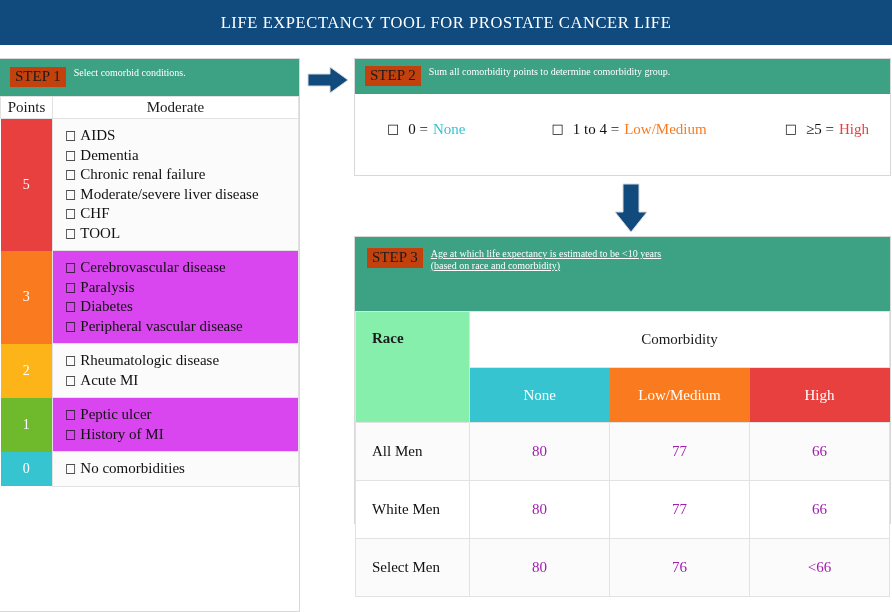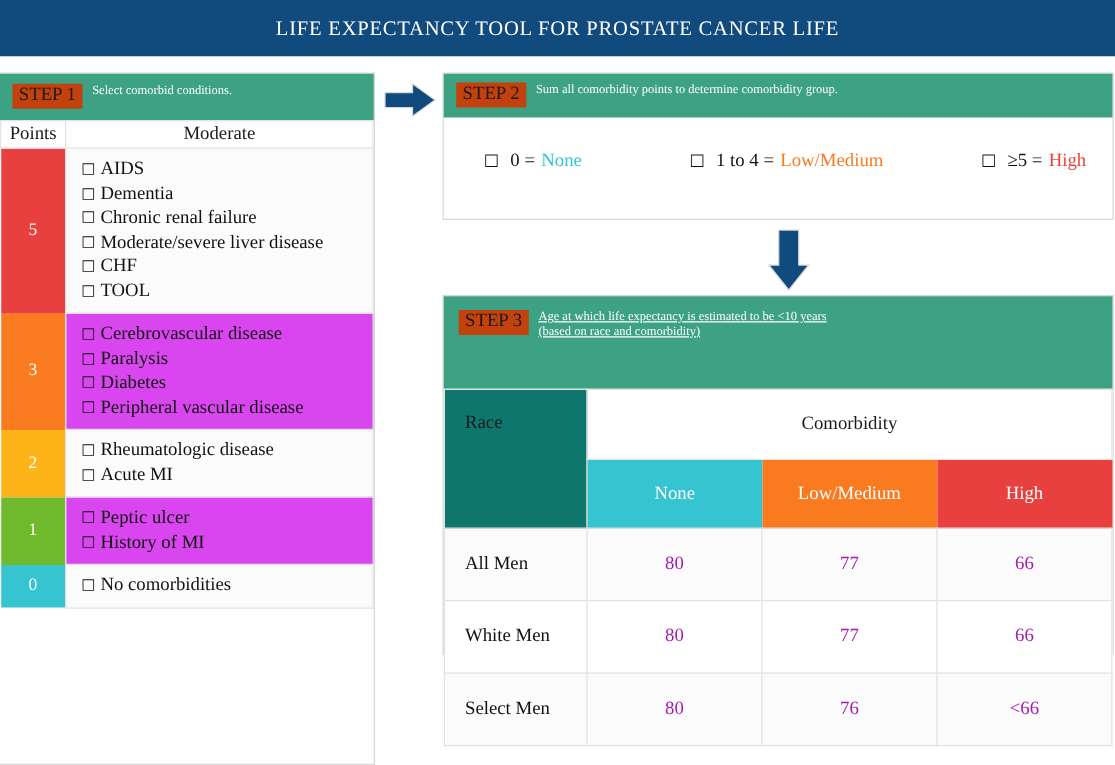--- a/index.html
+++ b/index.html
@@ -154,27 +154,27 @@
   }
   #step3-header { height: 74px; padding-top: 11px; padding-left: 12px; }
   #step3-header .step-label { margin-top: 0; text-decoration: underline; }
 
   .res-table { width: 100%; border-collapse: collapse; table-layout: fixed; }
   .res-table td, .res-table th { border: 1px solid #e2e2e2; }
 
   .race-head {
     width: 114px;
     font-size: 15px;
-    font-weight: normal;
+    font-weight: bold;
     color: #1b1b1b;
     text-align: left;
     padding-left: 16px;
     vertical-align: top;
     padding-top: 18px;
-    background: #0f766e;
+    background: #86efac;
   }
   .comorb-head {
     font-size: 15px;
     font-weight: normal;
     color: #1b1b1b;
     text-align: center;
     height: 56px;
     background: #ffffff;
   }
   .grp-head {

